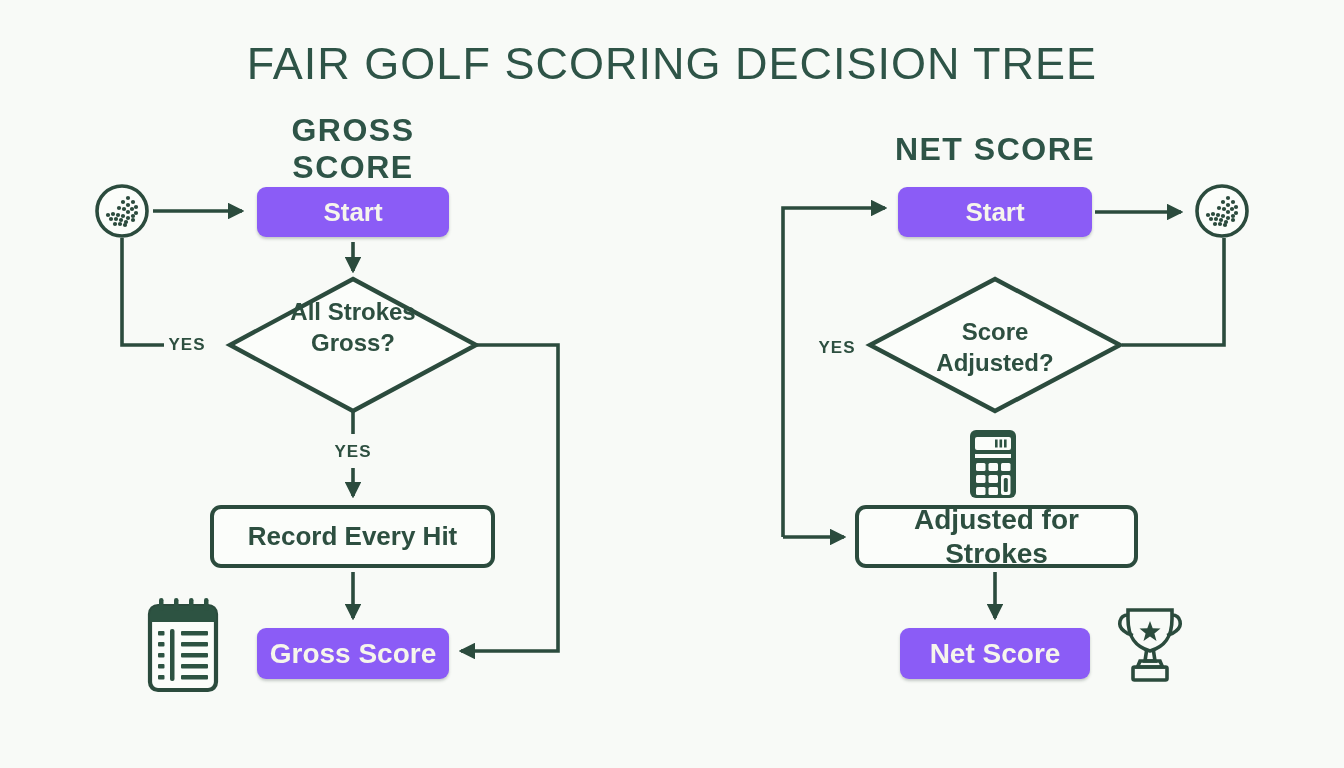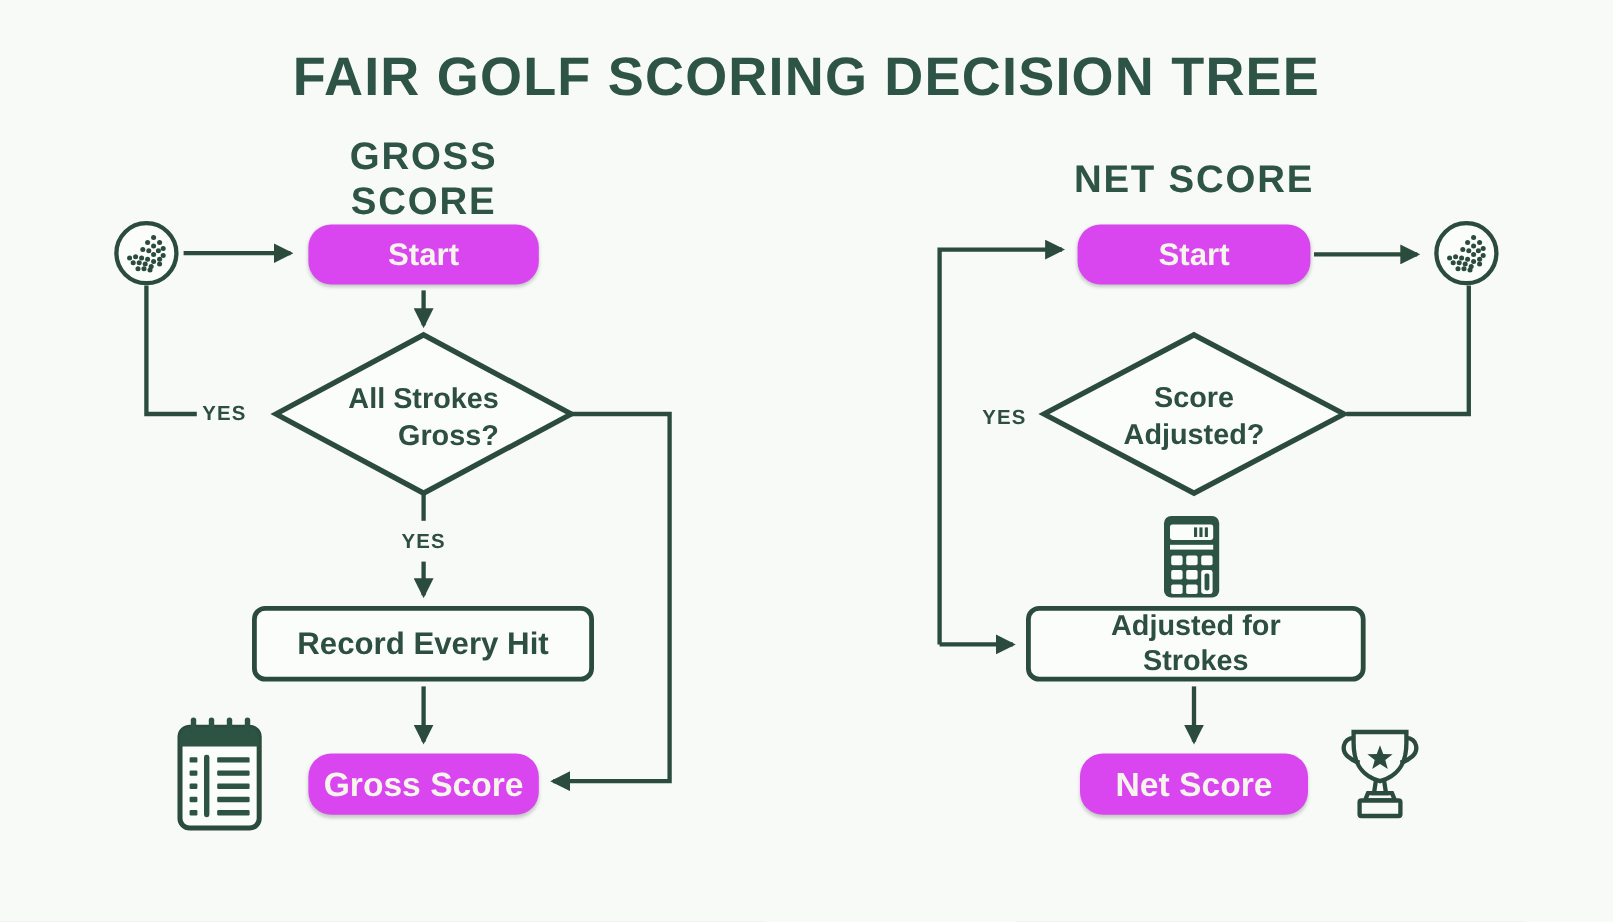--- a/index.html
+++ b/index.html
@@ -6,28 +6,28 @@
   .canvas{
     position:relative;width:1344px;height:768px;margin:0 auto;
     background:#f8faf7;overflow:hidden;
     font-family:"Liberation Sans", sans-serif;
     color:#2d5245;
   }
   .abs{position:absolute;}
   .center{display:flex;align-items:center;justify-content:center;text-align:center;}
   .title{
     left:0;right:0;top:34px;height:60px;
-    font-size:45px;font-weight:bold;letter-spacing:1px;color:#2e5447;
+    font-size:45px;font-weight:normal;letter-spacing:1px;color:#2e5447;
   }
   .col-heading{
     font-size:32px;font-weight:bold;letter-spacing:1.5px;color:#2e5447;height:38px;
   }
   .green-box{
-    box-sizing:border-box;background:#d946ef;color:#f6f5ec;
-    border-radius:19px;font-weight:bold;font-size:26px;
+    box-sizing:border-box;background:#8b5cf6;color:#f6f5ec;
+    border-radius:9px;font-weight:bold;font-size:26px;
     box-shadow:0 2px 3px rgba(40,60,50,0.25);
   }
   .result-box{font-size:28px;}
   .outline-box{
     box-sizing:border-box;background:#fbfdfa;border:4px solid #2b4b3d;
     border-radius:11px;color:#2d4f40;font-weight:bold;font-size:26px;line-height:1.2;
   }
   .diamond-label{
     color:#2d4f40;font-weight:bold;font-size:24px;line-height:1.3;
   }
@@ -155,21 +155,21 @@
       <rect x="15" y="63" width="34" height="13" rx="1.5"></rect>
     </g>
   </svg>
 
   <div class="abs center title">FAIR GOLF SCORING DECISION TREE</div>
 
   <div class="abs center col-heading" style="left:228px;top:130px;width:250px;">GROSS SCORE</div>
 
   <div class="abs center green-box" style="left:257px;top:187px;width:192px;height:50px;">Start</div>
 
-  <div class="abs center diamond-label two-line" style="left:253px;top:317px;width:200px;text-align:right;">
+  <div class="abs center diamond-label two-line" style="left:253px;top:296px;width:200px;">
     <div>
       <span>All Strokes</span>
       <span>Gross?</span>
     </div>
   </div>
 
   <div class="abs center yes-label" style="left:164px;top:333px;width:46px;height:24px;">YES</div>
 
   <div class="abs center yes-label" style="left:328px;top:440px;width:50px;height:24px;">YES</div>
 
@@ -183,21 +183,21 @@
 
   <div class="abs center diamond-label two-line" style="left:895px;top:316px;width:200px;">
     <div>
       <span>Score</span>
       <span>Adjusted?</span>
     </div>
   </div>
 
   <div class="abs center yes-label" style="left:814px;top:336px;width:46px;height:24px;">YES</div>
 
-  <div class="abs center outline-box two-line" style="left:855px;top:505px;width:283px;height:63px;font-size:24px;">
+  <div class="abs center outline-box two-line" style="left:855px;top:505px;width:283px;height:63px;font-size:28px;">
     <div>
       <span>Adjusted for</span>
       <span>Strokes</span>
     </div>
   </div>
 
   <div class="abs center green-box result-box" style="left:900px;top:628px;width:190px;height:51px;">Net Score</div>
 
 </div>
 

